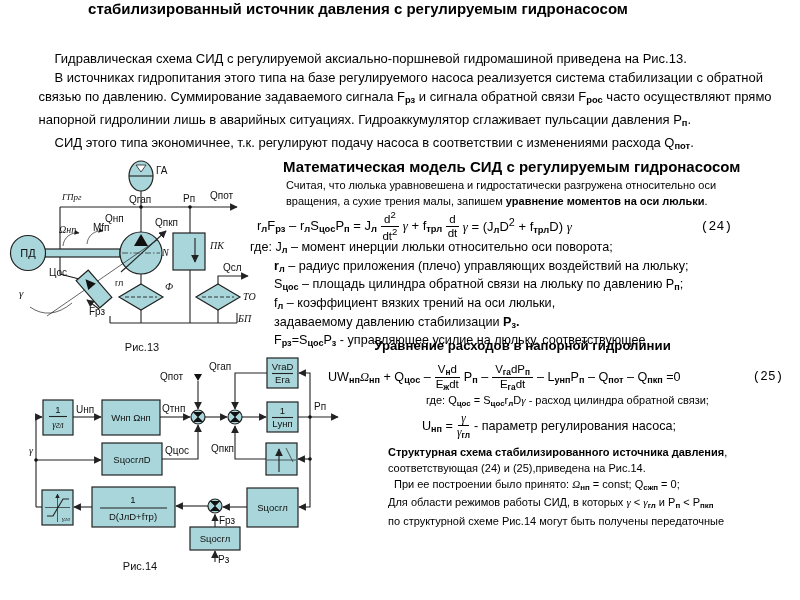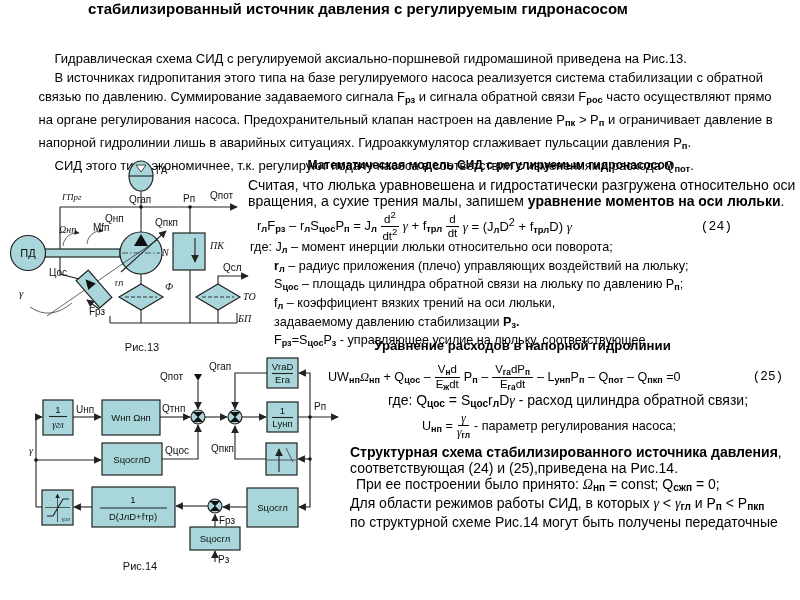--- a/index.html
+++ b/index.html
@@ -4,21 +4,21 @@
 <style>
   html,body{margin:0;padding:0;}
   body{width:800px;height:600px;position:relative;background:#fff;color:#000;
        font-family:"Liberation Sans",sans-serif;overflow:hidden;}
   .abs{position:absolute;white-space:nowrap;}
   .c{text-align:center;}
   .b{font-weight:bold;}
   sub{font-size:0.72em;vertical-align:-0.22em;font-weight:bold;}
   i{font-family:"Liberation Serif",serif;}
   .intro{font-size:13px;line-height:19px;}
-  .rc{font-size:14px;line-height:16.4px;}
+  .rc{font-size:11px;line-height:16.4px;margin-left:38px;}
   .w24{font-size:12.6px;line-height:15.7px;}
   .w24 .ind{margin-left:24px;}
   .ind16{margin-left:16px;}
   .eq{display:flex;align-items:center;font-size:13px;}
   .eq .tag{margin-left:auto;font-family:Liberation Mono, monospace;}
   .frac{display:inline-flex;flex-direction:column;align-items:center;
         vertical-align:middle;line-height:1.1;margin:0 4px;font-size:11.5px;}
   .frac .fn{border-bottom:1px solid #000;padding:0 3px;text-align:center;}
   svg text{font-family:"Liberation Sans",sans-serif;fill:#111;}
   .ser{font-family:"Liberation Serif",serif;font-style:italic;}
@@ -34,26 +34,25 @@
 </style>
 </head>
 <body>
 
 <div class="abs c b" style="left:0;top:31;width:716px;font-size:15px">стабилизированный источник давления с регулируемым гидронасосом</div>
 
 <div class="abs intro" style="left:38.5px;top:49px">
   <div class="ind16">Гидравлическая схема СИД с регулируемой аксиально-поршневой гидромашиной приведена на Рис.13.</div>
   <div class="ind16">В источниках гидропитания этого типа на базе регулируемого насоса реализуется система стабилизации с обратной</div>
   <div>связью по давлению. Суммирование задаваемого сигнала F<sub>рз</sub> и сигнала обратной связи F<sub>рос</sub> часто осуществляют прямо</div>
-  <div>на органе регулирования насоса. Предохранительный клапан настроен на давление Р<sub>пк</sub> &gt; Р<sub>п</sub> и ограничивает давление в</div>
   <div>напорной гидролинии лишь в аварийных ситуациях. Гидроаккумулятор сглаживает пульсации давления Р<sub>п</sub>.</div>
   <div class="ind16">СИД этого типа экономичнее, т.к. регулируют подачу насоса в соответствии с изменениями расхода Q<sub>пот</sub>.</div>
 </div>
 
-<div class="abs c b" style="left:283px;top:158px;width:415px;font-size:12px">Математическая модель СИД с регулируемым гидронасосом</div>
+<div class="abs c b" style="left:283px;top:158px;width:415px;font-size:15px">Математическая модель СИД с регулируемым гидронасосом</div>
 
 <div class="abs rc" style="left:248px;top:177px">
   <div>Считая, что люлька уравновешена и гидростатически разгружена относительно оси</div>
   <div>вращения, а сухие трения малы, запишем <b>уравнение моментов на оси люльки</b>.</div>
 </div>
 
 <div class="abs eq" style="left:257px;top:211px;width:475px;height:30px">
   <span>r<sub>л</sub>F<sub>рз</sub> – r<sub>л</sub>S<sub>цос</sub>Р<sub>п</sub> = J<sub>л</sub></span>
   <span class="frac">
     <span class="fn">d<sup>2</sup></span>

